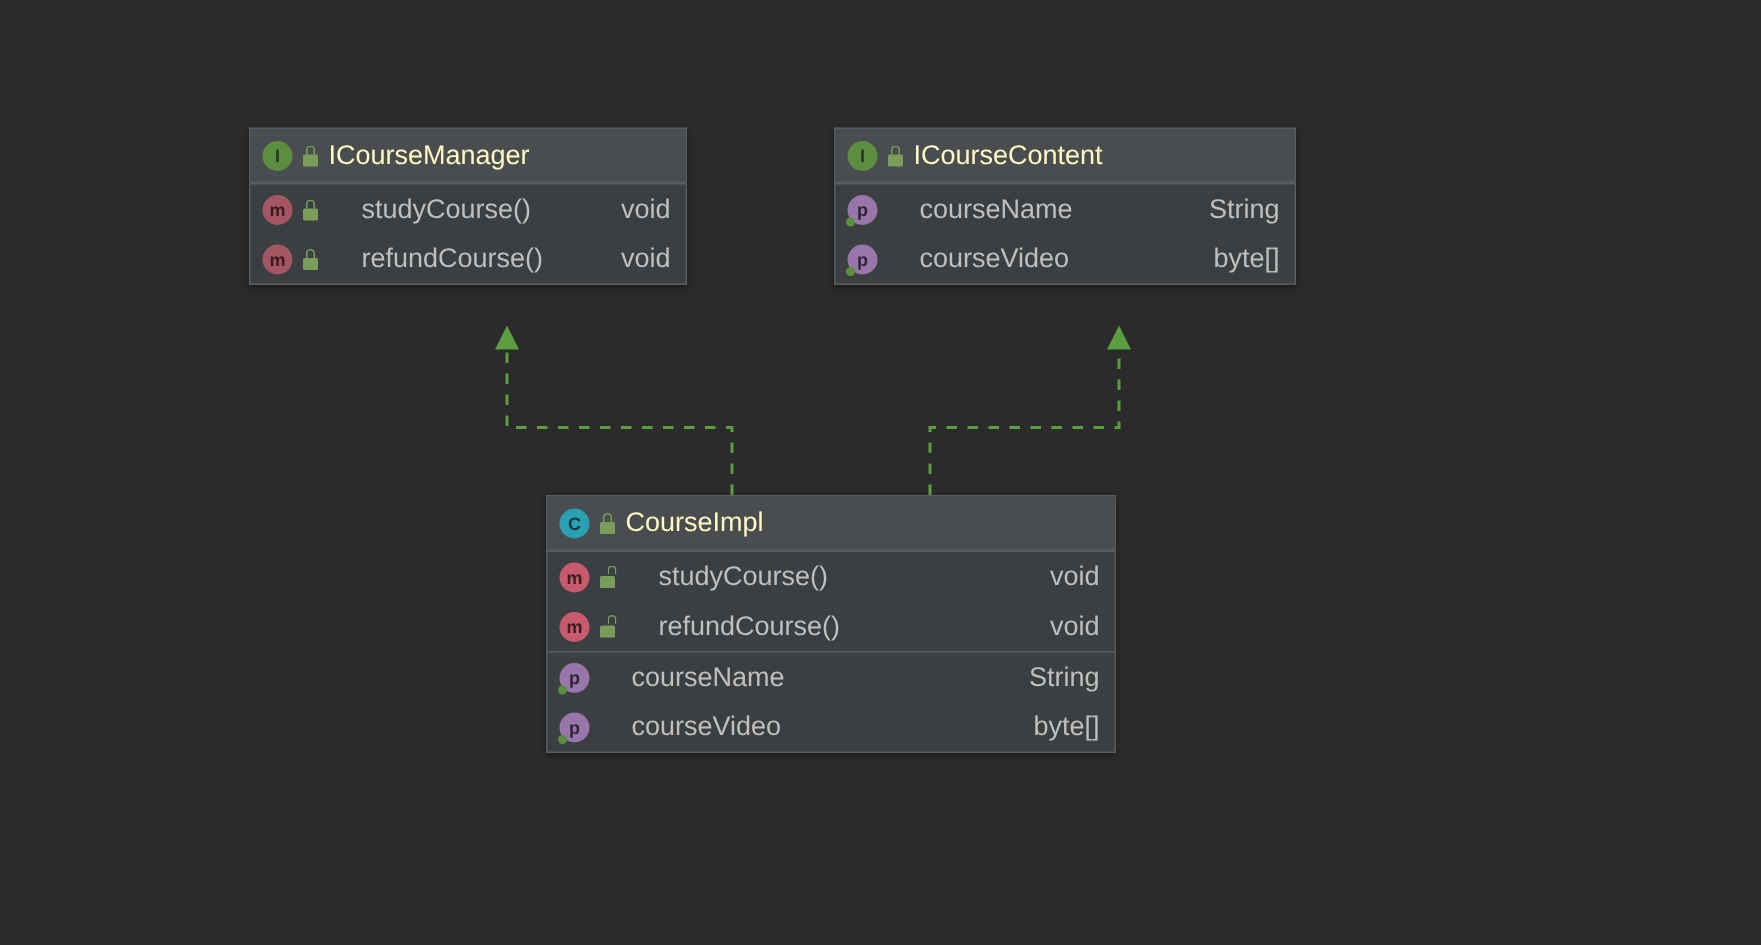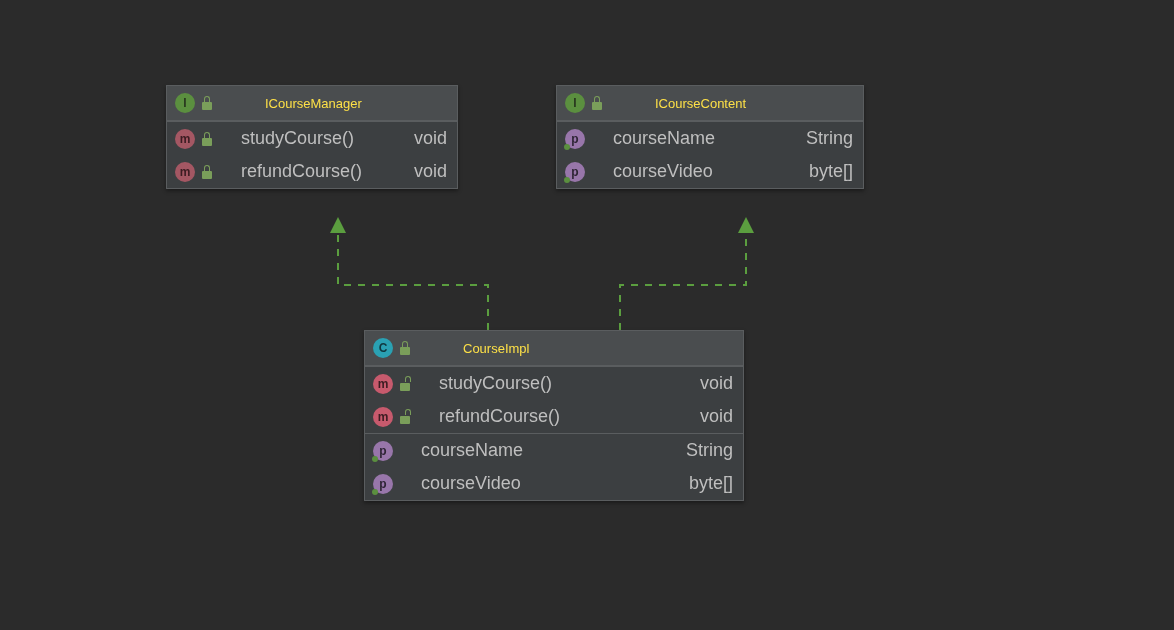--- a/index.html
+++ b/index.html
@@ -20,24 +20,23 @@
   }
   .uml-title {
     background: #4a4d4f;
     border-bottom: 1px solid #5a5d5f;
     padding: 7px 10px 7px 8px;
     display: flex;
     align-items: center;
     gap: 6px;
   }
   .uml-title-label {
-    font-size: 13px;
-    color: #fde047;
+    font-size: 18px;
+    color: #fef9c3;
     font-weight: 400;
-    margin-left: 46px;
   }
   .uml-section {
     border-top: 1px solid #5a5d5f;
   }
   .uml-section:first-of-type { border-top: none; }
   .uml-row {
     display: flex;
     align-items: center;
     padding: 6px 10px 6px 8px;
     gap: 6px;

